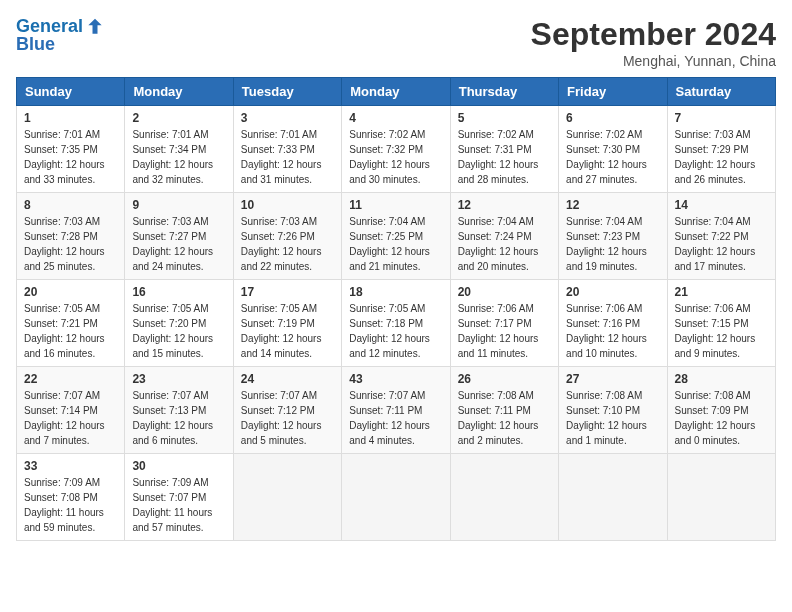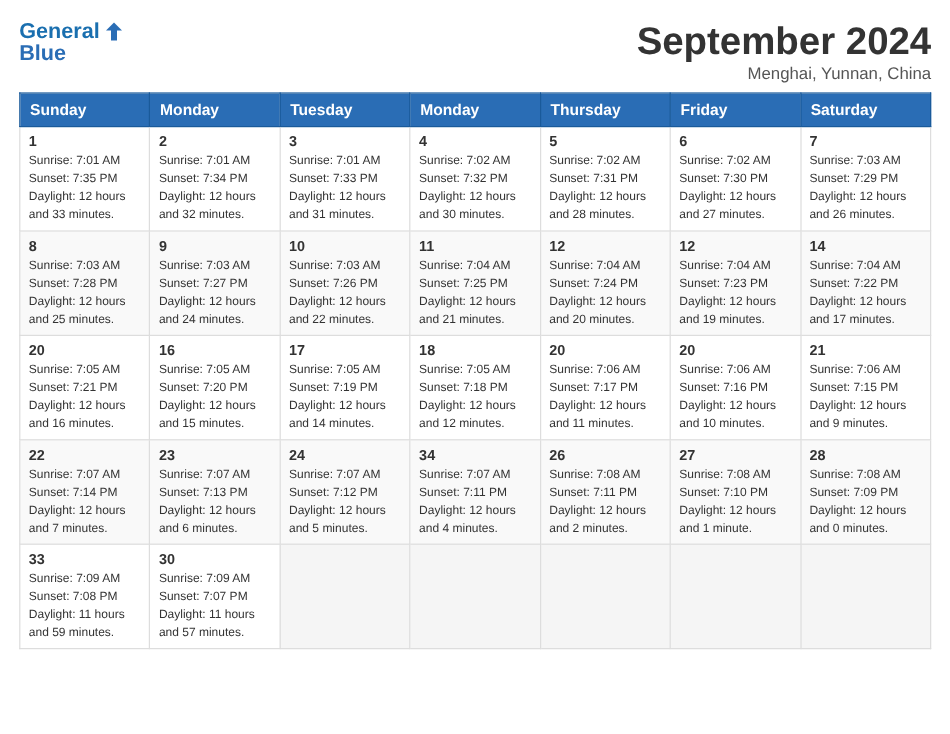--- a/index.html
+++ b/index.html
@@ -317,21 +317,21 @@
       </td>
         <td>
         <span class="day-number">24</span>
         <div class="day-info">
           Sunrise: 7:07 AM<br>
           Sunset: 7:12 PM<br>
           Daylight: 12 hours and 5 minutes.
         </div>
       </td>
         <td>
-        <span class="day-number">34</span>
+        <span class="day-number">43</span>
         <div class="day-info">
           Sunrise: 7:07 AM<br>
           Sunset: 7:11 PM<br>
           Daylight: 12 hours and 4 minutes.
         </div>
       </td>
         <td>
         <span class="day-number">26</span>
         <div class="day-info">
           Sunrise: 7:08 AM<br>

